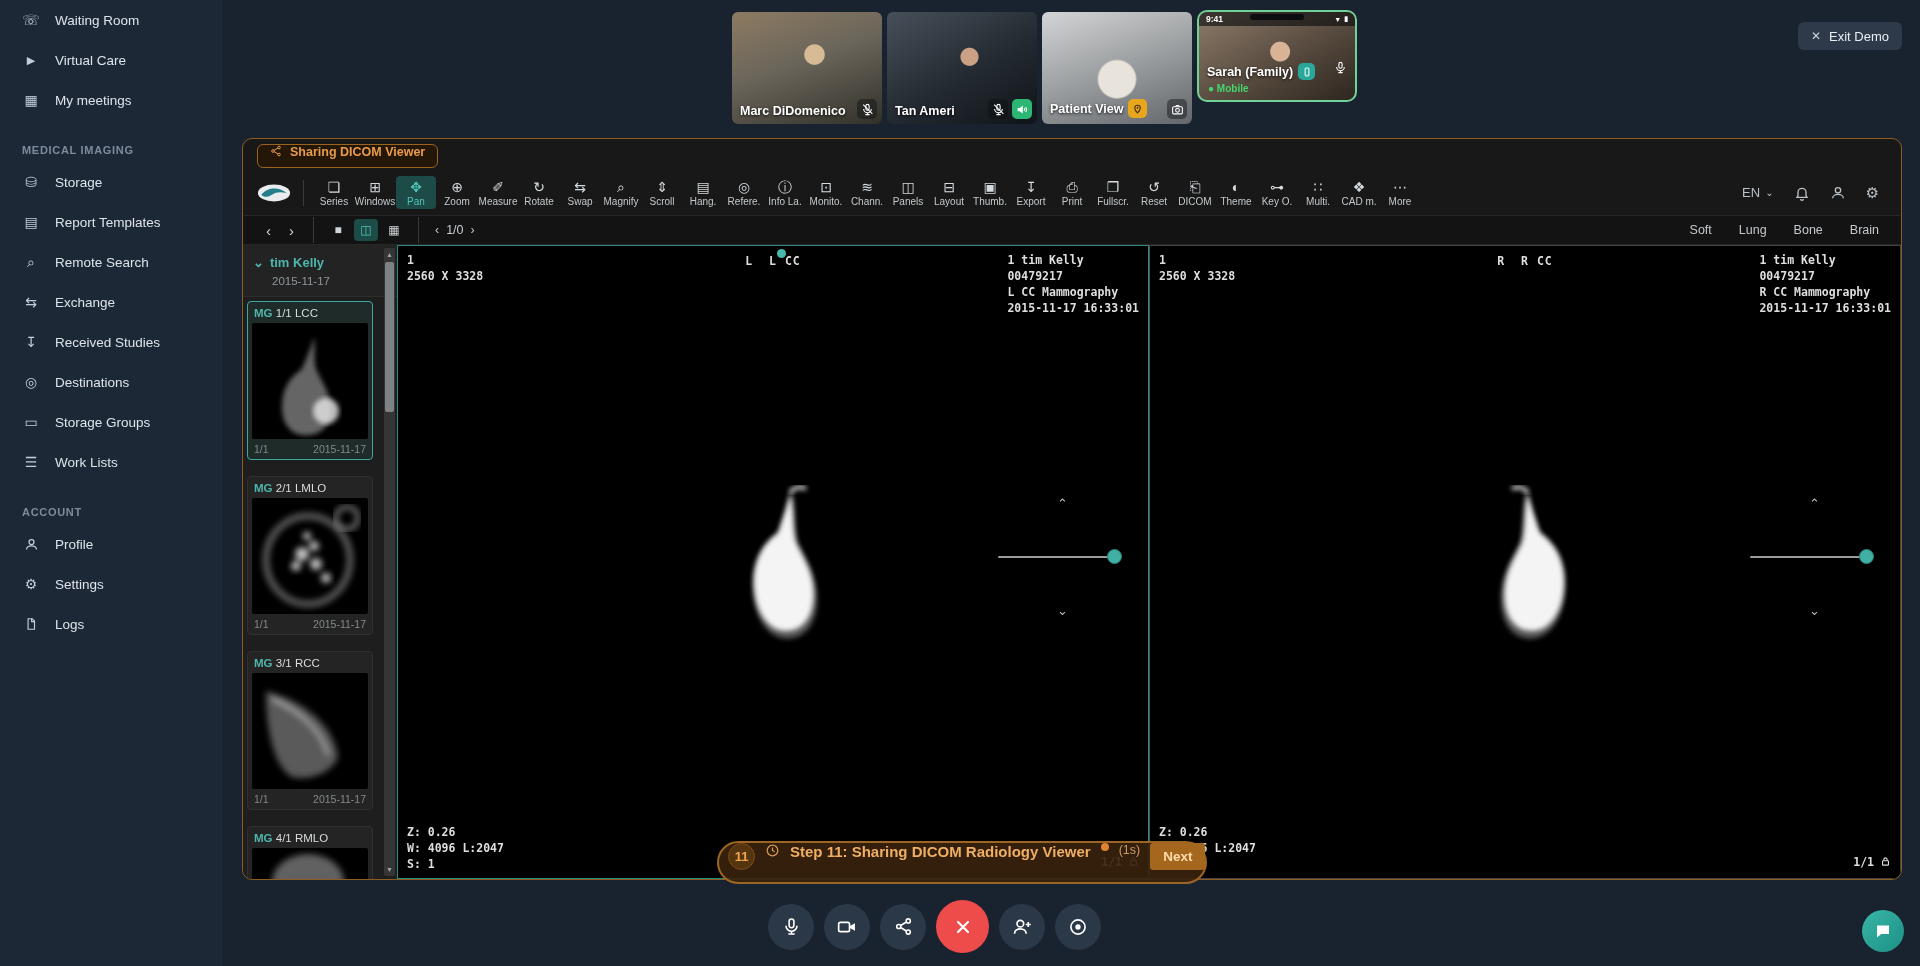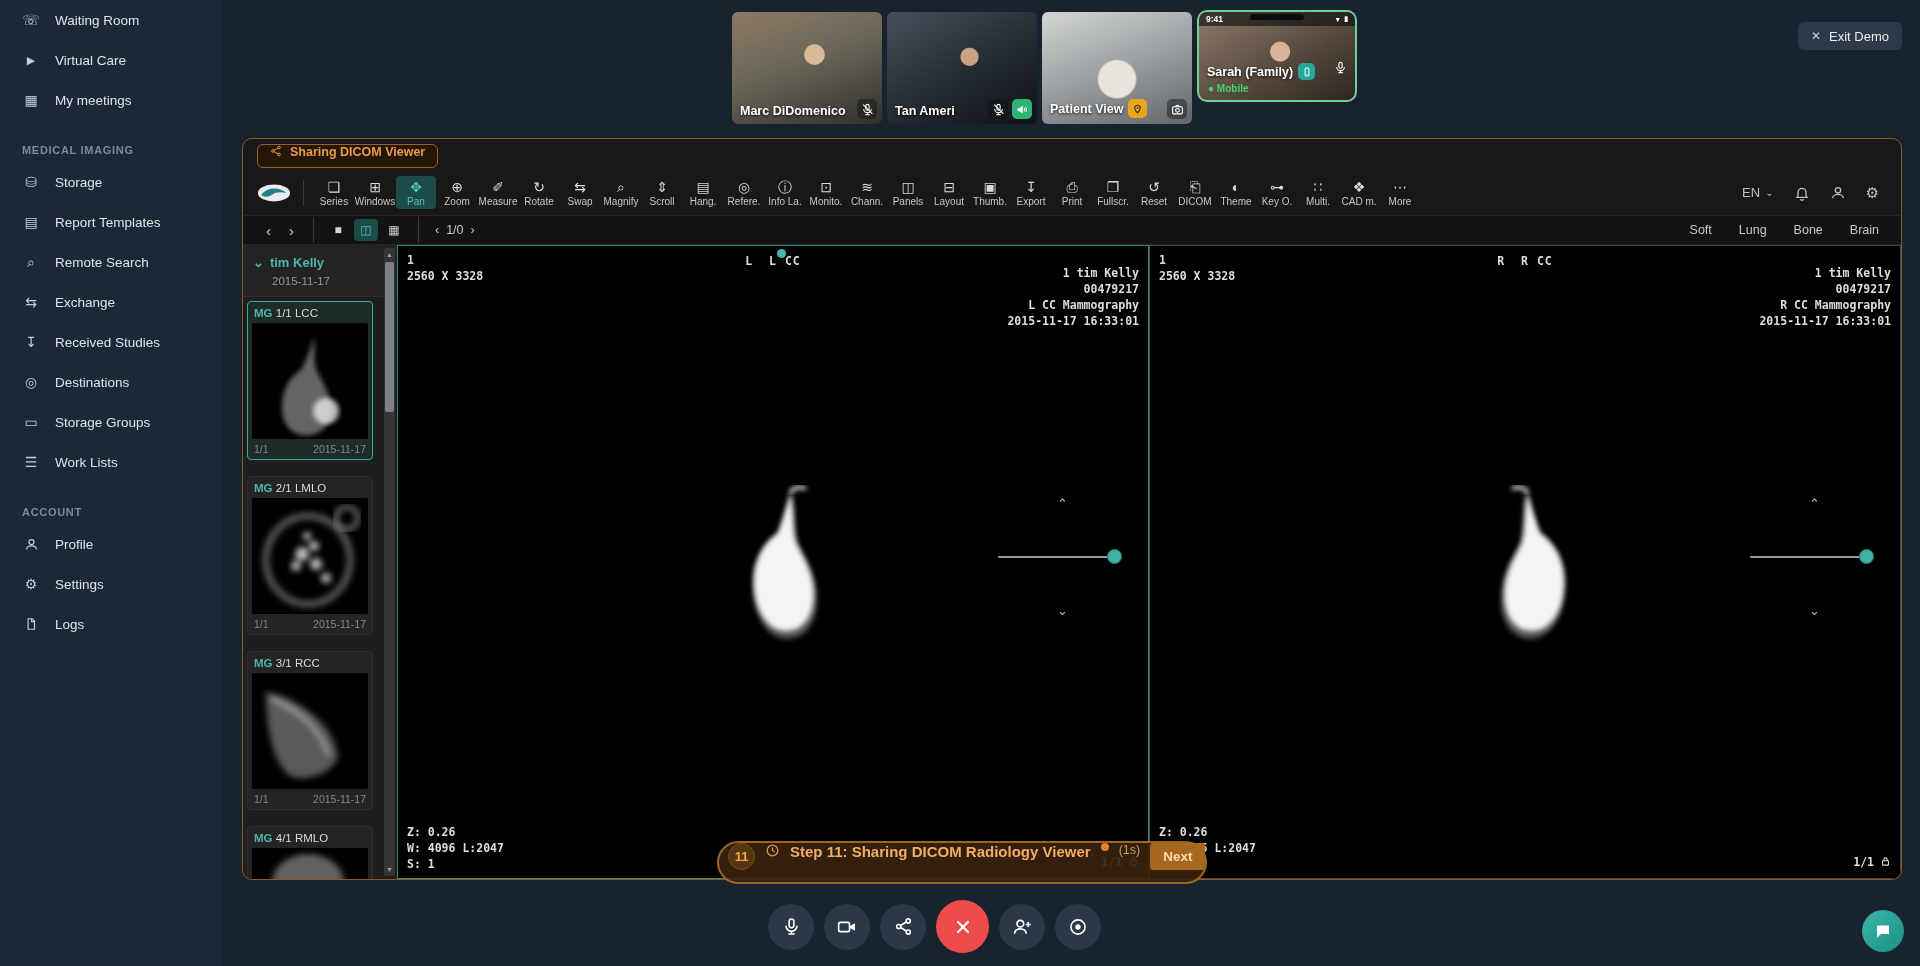--- a/index.html
+++ b/index.html
@@ -85,21 +85,21 @@
   .sthumb{position:absolute;top:14px;left:1px;width:9px;height:150px;background:#7e8284;border-radius:2px}
 
   
   .views{flex:1;display:flex;background:#000}
   .viewport{position:relative;flex:1;background:#000;overflow:hidden}
   .viewport.active{border:1px solid #2c8a82}
   .viewport.inactive{border:1px solid #454545;border-left:1px solid #555}
   .ov{position:absolute;font-family:"DejaVu Sans Mono",monospace;font-size:11.5px;font-weight:700;color:#dedede;line-height:1.4;z-index:3}
   .ov.tl{top:6px;left:9px}
   .ov.tc{top:7px;left:50%;transform:translateX(-50%);letter-spacing:1px;white-space:nowrap}
-  .ov.tr{top:19px;right:9px;text-align:right}
+  .ov.tr{top:6px;right:9px;}
   .ov.bl{bottom:6px;left:9px}
   .ov.br{bottom:8px;right:9px;display:flex;gap:6px;align-items:center}
   .ov.br svg{color:#dedede}
   .active-dot{position:absolute;top:3px;left:calc(50% + 4px);width:9px;height:9px;border-radius:50%;background:#49b8ad;z-index:4}
   .wl{position:absolute;top:303px;right:26px;width:124px;height:15px;z-index:3;cursor:pointer}
   .wl .track{position:absolute;top:6.5px;left:0;right:4px;height:2px;background:#9a9a9a;border-radius:1px}
   .wl .handle{position:absolute;right:0;top:0;width:15px;height:15px;border-radius:50%;background:#3fb0a3;border:1px solid #2d8076}
   .chev{position:absolute;right:80px;color:#b9b9b9;font-size:13px;z-index:3;cursor:pointer;line-height:10px}
   .chev.up{top:253px}
   .chev.down{top:360px}

